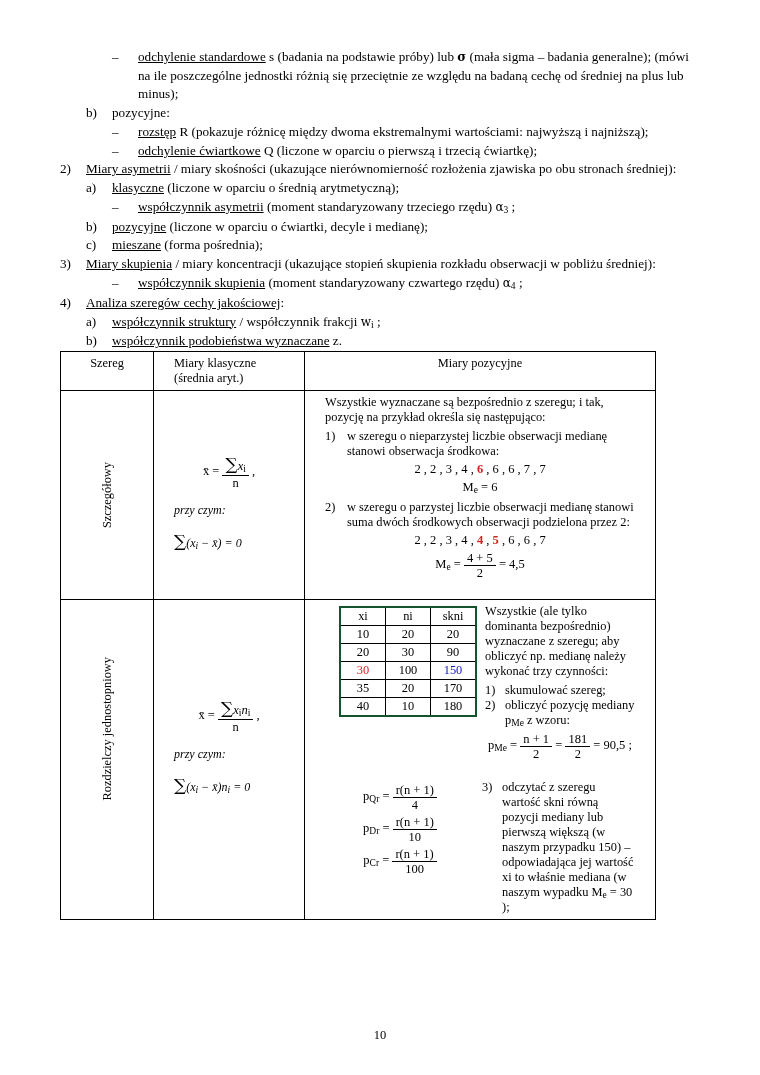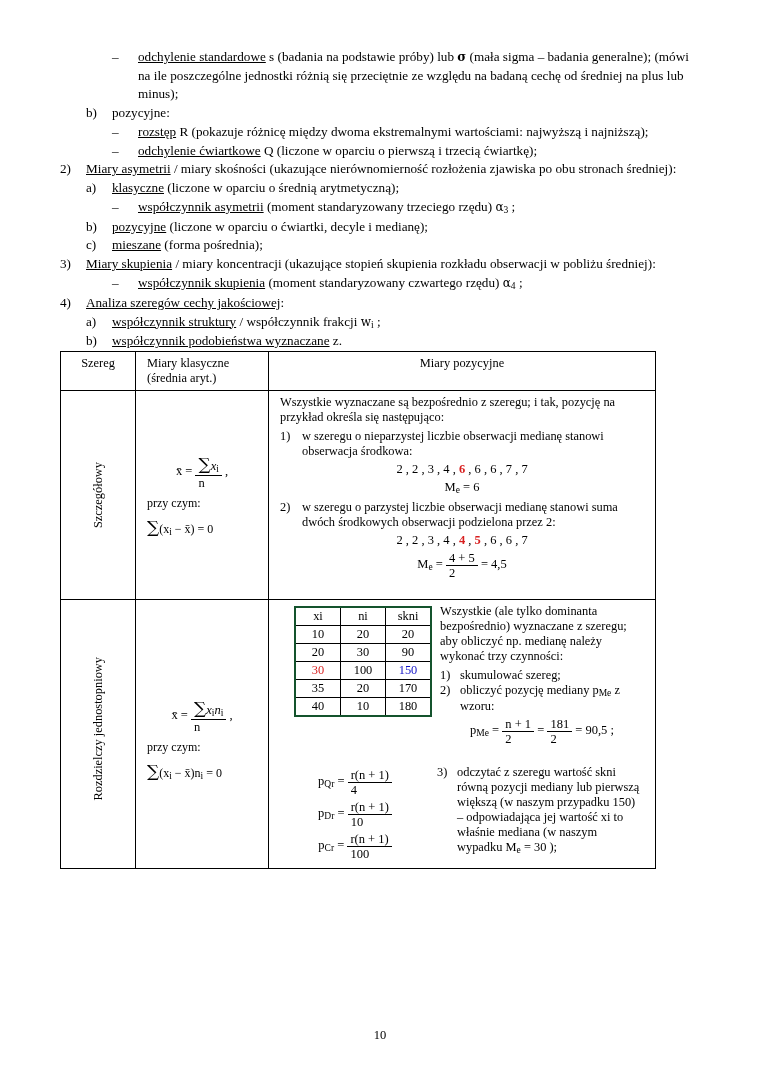--- a/index.html
+++ b/index.html
@@ -54,21 +54,21 @@
   }
 
   table.main {
     border-collapse: collapse;
     width: 596px;
     table-layout: fixed;
   }
   table.main td, table.main th {
     border: 1px solid #000;
     vertical-align: top;
-    padding: 4px 11px;
+    padding: 4px 20px;
     font-size: 12.4px;
     font-weight: normal;
   }
   .vert {
     writing-mode: vertical-rl;
     transform: rotate(180deg);
     white-space: nowrap;
     text-align: center;
     font-size: 12.4px;
   }
@@ -76,28 +76,28 @@
   .head-c1 { width: 52px; }
   .head-c2 { width: 110px; }
 
   .formula {
     text-align: center;
     font-size: 12.5px;
   }
   .frac {
     display: inline-block;
     vertical-align: middle;
-    text-align: left;
+    text-align: center;
     line-height: 1.12;
   }
   .frac .num { display: block; padding: 0 3px; }
   .frac .den { display: block; border-top: 1px solid #000; padding: 0 3px; }
   .bigsig { font-size: 17px; font-family: "DejaVu Serif", serif; }
 
-  .note { font-size: 12px; margin-top: 6px; }
+  .note { font-size: 12px; margin-top: 13px; font-style: italic; }
   .red { color: #d81f1f; font-weight: bold; }
   .blue { color: #1414c8; font-weight: bold; }
 
   table.inner {
     border-collapse: collapse;
     margin: 2px 0 6px 14px;
     font-size: 11.5px;
   }
   table.inner td {
     border: 1px solid #000;

